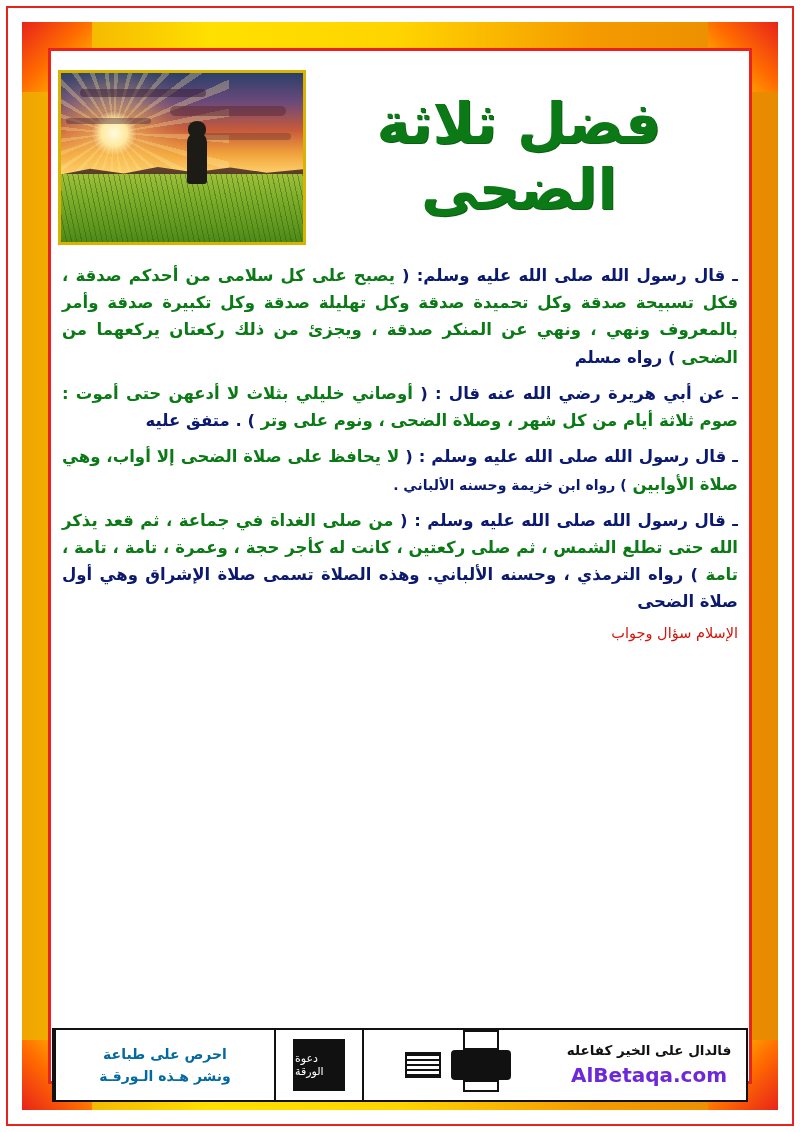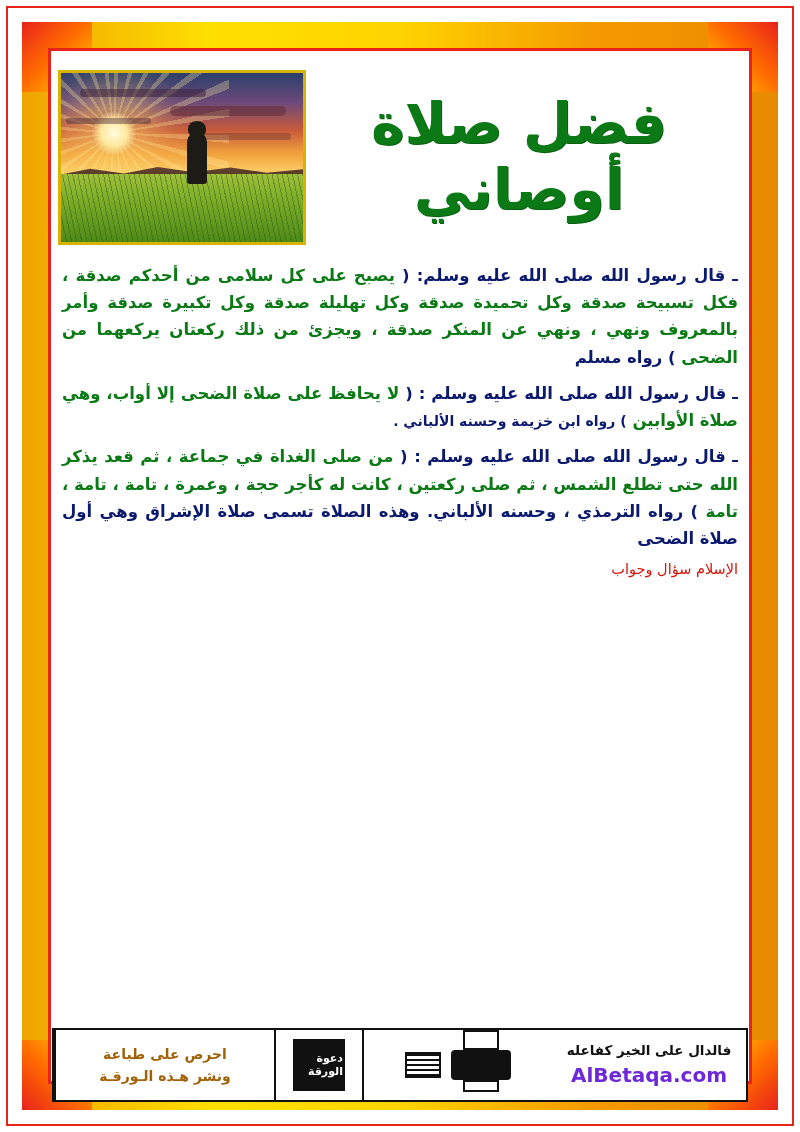--- a/index.html
+++ b/index.html
@@ -250,21 +250,21 @@
     flex-direction: column;
     align-items: center;
     justify-content: center;
     height: 100%;
     box-sizing: border-box;
   }
   .f-right {
     flex: 1 1 34%;
     font-size: 14px;
     font-weight: bold;
-    color: #a16207;
+    color: #0369a1;
     line-height: 1.6;
     border-left: 2px solid #111;
   }
   .f-mid {
     flex: 0 0 88px;
     border-left: 2px solid #111;
   }
   .f-printer {
     flex: 0 0 190px;
     border-left: 2px solid #111;
@@ -283,25 +283,25 @@
     font-weight: bold;
     color: #6d28d9;
     direction: ltr;
   }
   .logo-box {
     width: 52px;
     height: 52px;
     background: #111111;
     color: #ffffff;
     font-size: 11px;
-    font-weight: bold;
+    font-weight: normal;
     display: flex;
     align-items: center;
     justify-content: center;
-    text-align: right;
+    text-align: left;
     line-height: 1.2;
     padding: 2px;
     box-sizing: border-box;
   }
   .printer {
     width: 60px;
     height: 30px;
     background: #111;
     border-radius: 4px;
     position: relative;
@@ -349,21 +349,21 @@
     <div class="corner tr"></div>
     <div class="corner bl"></div>
     <div class="corner br"></div>
     <div class="frame-inner-red"></div>
   </div>
 
   <div class="content">
 
 
     <div class="header-row">
-      <div class="title">فضل صلاة أوصاني</div>
+      <div class="title">فضل ثلاثة الضحى</div>
 
       <div class="photo">
         <div class="sky"></div>
         <div class="rays"></div>
         <div class="sun"></div>
         <div class="cloud c1"></div>
         <div class="cloud c2"></div>
         <div class="cloud c3"></div>
         <div class="cloud c4"></div>
         <div class="hills"></div>
@@ -374,20 +374,25 @@
     </div>
 
     <div class="body-text">
 
       <p class="para">
         <span class="t-blue">ـ قال رسول الله صلى الله عليه وسلم: (</span>
         <span class="t-green">يصبح على كل سلامى من أحدكم صدقة ، فكل تسبيحة صدقة  وكل تحميدة صدقة  وكل تهليلة صدقة  وكل تكبيرة صدقة وأمر بالمعروف ونهي ،  ونهي عن المنكر صدقة ،  ويجزئ من ذلك ركعتان يركعهما من الضحى</span>
         <span class="t-blue"> ) رواه مسلم</span>
       </p>
 
+      <p class="para">
+        <span class="t-blue">ـ عن أبي هريرة رضي الله عنه قال : (</span>
+        <span class="t-green">أوصاني خليلي بثلاث لا أدعهن حتى أموت : صوم ثلاثة أيام من كل شهر ، وصلاة الضحى ، ونوم على وتر</span>
+        <span class="t-blue"> ) . متفق عليه</span>
+      </p>
 
 
       <p class="para">
         <span class="t-blue">ـ قال رسول الله صلى الله عليه وسلم : (</span>
         <span class="t-green">لا يحافظ على صلاة الضحى إلا أواب، وهي صلاة الأوابين</span>
         <span class="t-blue small"> ) رواه ابن خزيمة وحسنه الألباني .</span>
       </p>
 
       <p class="para">
         <span class="t-blue">ـ قال رسول الله صلى الله عليه وسلم  : (</span>

